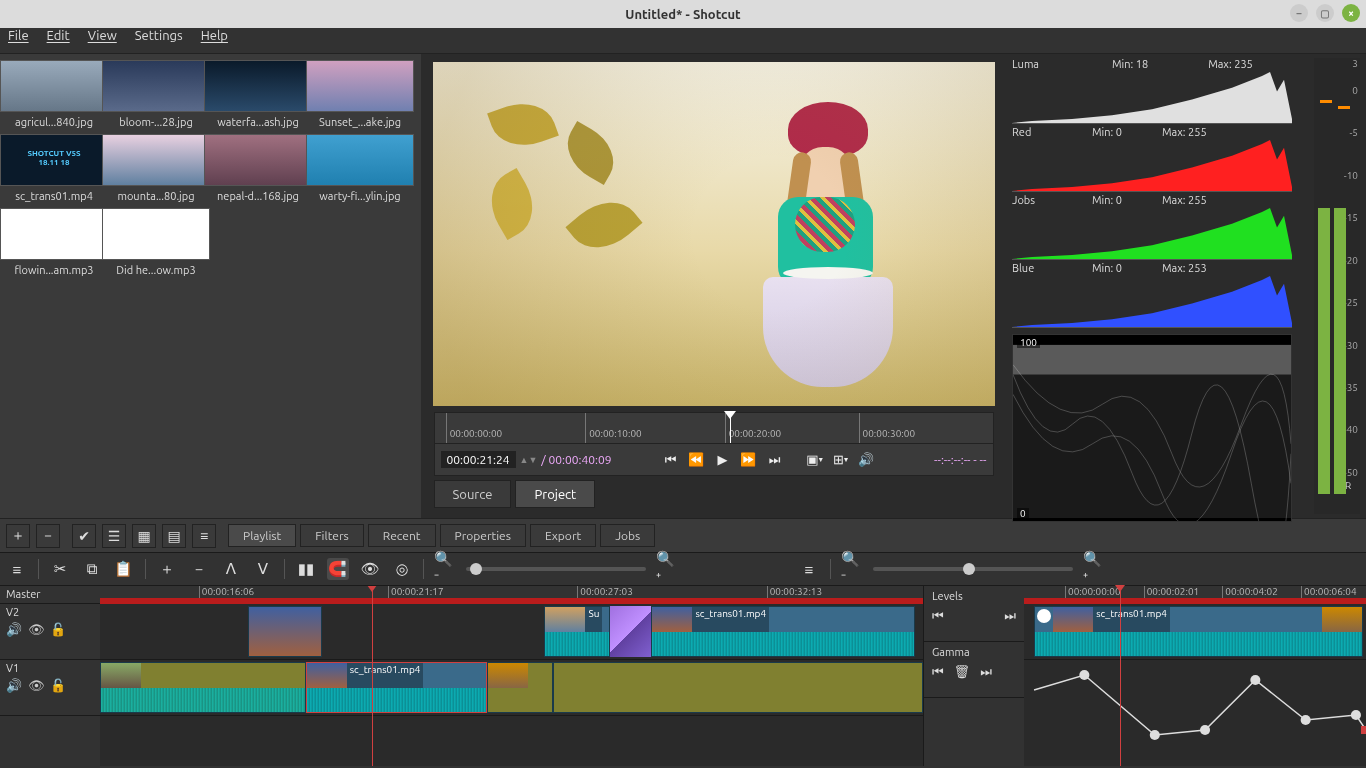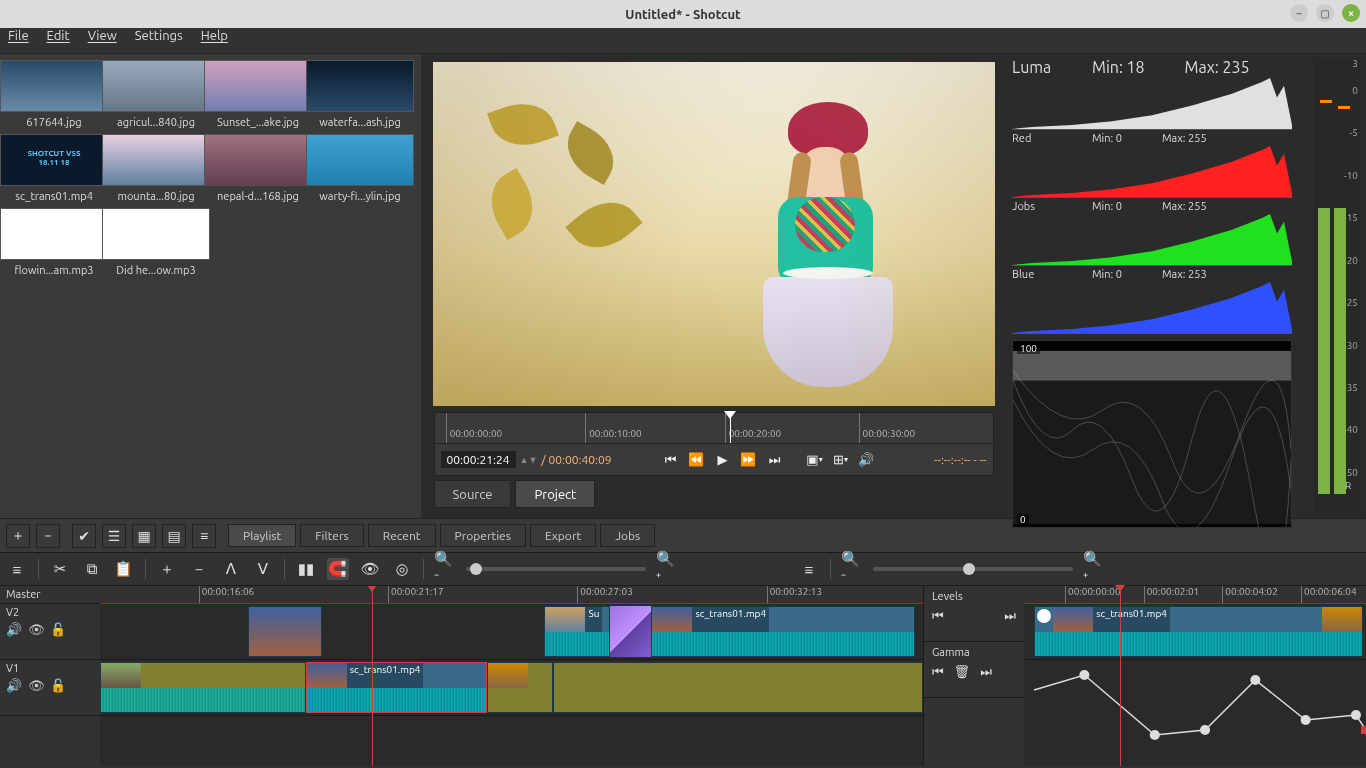--- a/index.html
+++ b/index.html
@@ -24,21 +24,21 @@
 .preview::after { content: ""; position: absolute; inset: 0; background: radial-gradient(circle at 60% 50%, rgba(255,255,255,0) 20%, rgba(150,120,50,0.25) 90%); }
 
 .player-bar { width: 560px; margin-top: 6px; }
 .ruler { height: 32px; background: #3a3a3a; position: relative; border: 1px solid #222; }
 .ruler-tick { position: absolute; top: 0; bottom: 0; border-left: 1px solid #777; color: #bbb; font-size: 10px; padding-left: 3px; padding-top: 15px; }
 .playhead-caret { position: absolute; top: -2px; width: 0; height: 0; border-left: 6px solid transparent; border-right: 6px solid transparent; border-top: 8px solid #fff; }
 .playhead-line { position: absolute; top: 4px; bottom: 0; width: 1px; background: #fff; }
 
 .transport { height: 32px; background: #3a3a3a; display: flex; align-items: center; gap: 4px; padding: 0 6px; border: 1px solid #222; border-top: none; }
 .tc-box { background: #222; padding: 2px 6px; font-size: 12px; color: #fff; }
-.tc-dur { color: #fdba74; font-size: 12px; }
+.tc-dur { color: #f0abfc; font-size: 12px; }
 .tbtn { width: 22px; height: 22px; display: flex; align-items: center; justify-content: center; color: #eee; font-size: 13px; cursor: pointer; }
 
 .src-proj-tabs { width: 560px; display: flex; gap: 4px; margin-top: 4px; }
 .src-proj-tabs .tab { padding: 6px 18px; background: #3a3a3a; border: 1px solid #222; color: #ccc; cursor: pointer; }
 .src-proj-tabs .active { background: #4a4a4a; color: #fff; }
 
 .right-col { width: 360px; background: #2b2b2b; padding: 4px 6px; display: flex; gap: 4px; }
 .scopes { flex: 1; display: flex; flex-direction: column; gap: 2px; }
 .hist-row { display: flex; align-items: flex-start; gap: 8px; font-size: 11px; }
 .hist-canvas { width: 280px; height: 54px; border-bottom: 1px solid #555; position: relative; }
@@ -65,21 +65,21 @@
 .zoom-thumb { position: absolute; width: 12px; height: 12px; background: #ccc; border-radius: 50%; top: -4px; }
 
 .timeline-area { display: flex; height: 180px; background: #2b2b2b; }
 .timeline-left { flex: 1; display: flex; border-right: 1px solid #1a1a1a; }
 .timeline-right { width: 442px; display: flex; }
 .track-headers { width: 100px; display: flex; flex-direction: column; background: #323232; }
 .track-head { border-bottom: 1px solid #1a1a1a; padding: 2px 6px; }
 .track-name { font-size: 11px; color: #ddd; }
 .track-icons { display: flex; gap: 6px; margin-top: 4px; color: #ccc; font-size: 13px; }
 .tracks-body { flex: 1; position: relative; background: #2a2a2a; overflow: hidden; }
-.time-ruler { height: 18px; background: #323232; border-bottom: 1px solid #b91c1c; position: relative; font-size: 10px; color: #bbb; }
+.time-ruler { height: 18px; background: #323232; border-bottom: 6px solid #b91c1c; position: relative; font-size: 10px; color: #bbb; }
 .ruler-mark { position: absolute; top: 0; border-left: 1px solid #777; height: 100%; padding-left: 2px; }
 .track-lane { height: 56px; border-bottom: 1px solid #1a1a1a; position: relative; }
 .clip { position: absolute; top: 2px; bottom: 2px; border: 1px solid #1a3a4a; display: flex; flex-direction: column; overflow: hidden; }
 .clip-video { background: #3a6a8a; }
 .clip-audio { background: #808030; }
 .clip-title { font-size: 10px; color: #fff; padding: 1px 3px; background: rgba(0,0,0,0.3); white-space: nowrap; }
 .clip-wave { flex: 1; background: repeating-linear-gradient(90deg, #0aa 0, #0cc 1px, #088 2px, #0aa 3px); opacity: 0.8; }
 .clip-thumb { width: 40px; background: #654; }
 .transition-clip { position: absolute; top: 2px; bottom: 2px; background: linear-gradient(135deg,#a070e0 0%,#c090ff 50%,#6040a0 50%,#8060d0 100%); }
 .tl-playhead { position: absolute; top: 0; bottom: 0; width: 1px; background: #d04040; z-index: 10; }
@@ -110,34 +110,34 @@
   <span><span class="ul">Edit</span></span>
   <span><span class="ul">View</span></span>
   <span>Settings</span>
   <span><span class="ul">Help</span></span>
 </div>
 
 <div class="workspace">
 
   <div class="panel-playlist" id="playlist-grid">
       <div class="thumb-cell">
-        <div class="thumb" style="background: linear-gradient(rgb(42, 74, 106), rgb(106, 138, 170));"></div>
-        <div class="thumb-label">617644.jpg</div>
-      </div>
-      <div class="thumb-cell">
         <div class="thumb" style="background: linear-gradient(rgb(153, 170, 187), rgb(102, 119, 136));"></div>
         <div class="thumb-label">agricul...840.jpg</div>
       </div>
       <div class="thumb-cell">
+        <div class="thumb" style="background: linear-gradient(rgb(42, 58, 90), rgb(90, 106, 138));"></div>
+        <div class="thumb-label">bloom-...28.jpg</div>
+      </div>
+      <div class="thumb-cell">
+        <div class="thumb" style="background: linear-gradient(rgb(10, 26, 42), rgb(42, 74, 106));"></div>
+        <div class="thumb-label">waterfa...ash.jpg</div>
+      </div>
+      <div class="thumb-cell">
         <div class="thumb" style="background: linear-gradient(rgb(208, 160, 192), rgb(112, 128, 176));"></div>
         <div class="thumb-label">Sunset_...ake.jpg</div>
-      </div>
-      <div class="thumb-cell">
-        <div class="thumb" style="background: linear-gradient(rgb(10, 26, 42), rgb(42, 74, 106));"></div>
-        <div class="thumb-label">waterfa...ash.jpg</div>
       </div>
       <div class="thumb-cell">
         <div class="thumb" style="background: rgb(10, 26, 42);">
           <div style="color: rgb(85, 204, 255); font-size: 8px; font-weight: bold; text-align: center; padding-top: 14px; white-space: pre;">SHOTCUT V5S
 18.11 18</div>
         </div>
         <div class="thumb-label">sc_trans01.mp4</div>
       </div>
       <div class="thumb-cell">
         <div class="thumb" style="background: linear-gradient(rgb(232, 208, 224), rgb(96, 128, 160));"></div>
@@ -214,21 +214,21 @@
     <div class="src-proj-tabs">
       <div class="tab">Source</div>
       <div class="tab active">Project</div>
     </div>
   </div>
 
   <div class="right-col">
     <div class="scopes" id="scopes-col">
         <div class="hist-row">
     <div style="flex:1">
-      <div style="display:flex;font-size:16px;gap:40px">
+      <div style="display:flex;font-size:11px;gap:60px">
               <span style="width:40px">Luma</span>
               <span>Min: 18</span>
               <span>Max: 235</span>
             </div>
       <div class="hist-canvas"><svg width="100%" height="100%" preserveAspectRatio="none" viewBox="0 0 280 54">
         <path d="M0,54 L20,52 L60,50 L100,46 L140,40 L180,30 L220,18 L250,6 L258,2 L265,22 L272,10 L280,50 L280,54 Z" fill="#e0e0e0"></path>
       </svg></div>
     </div>
         </div>
         <div class="hist-row">

